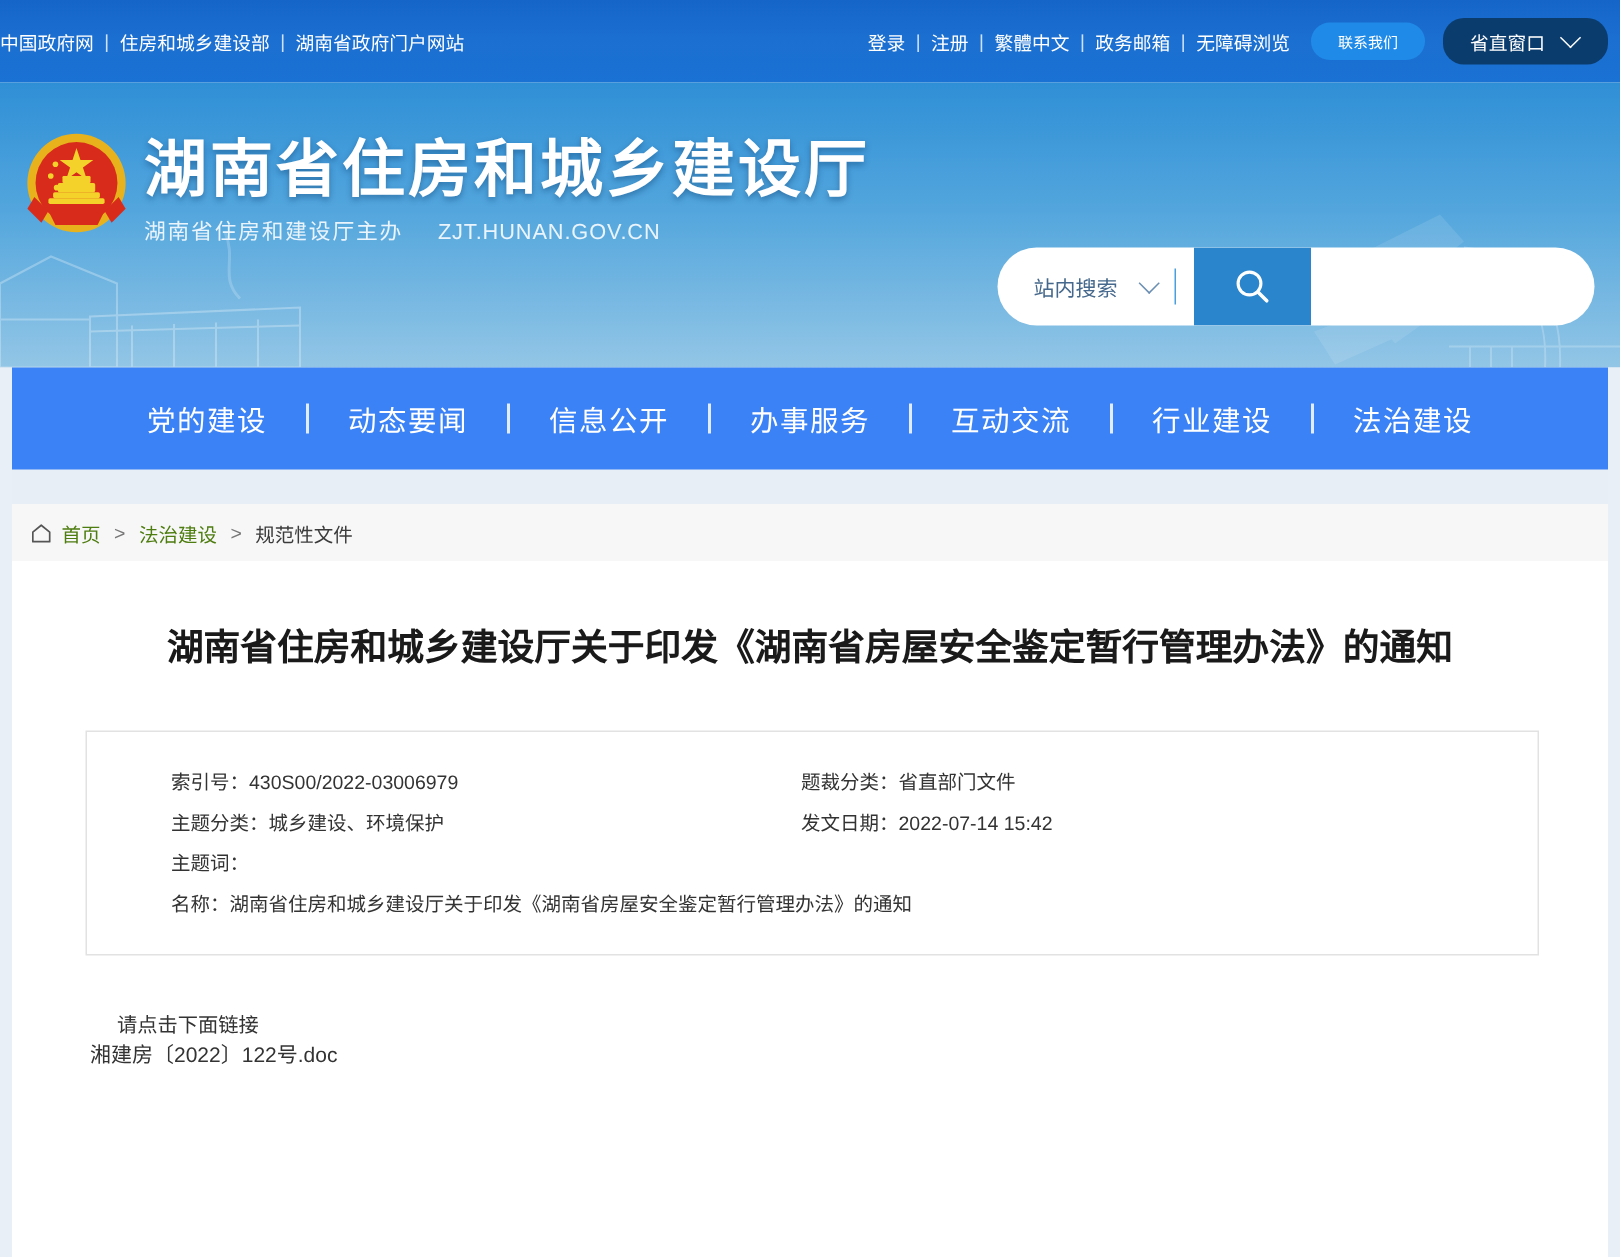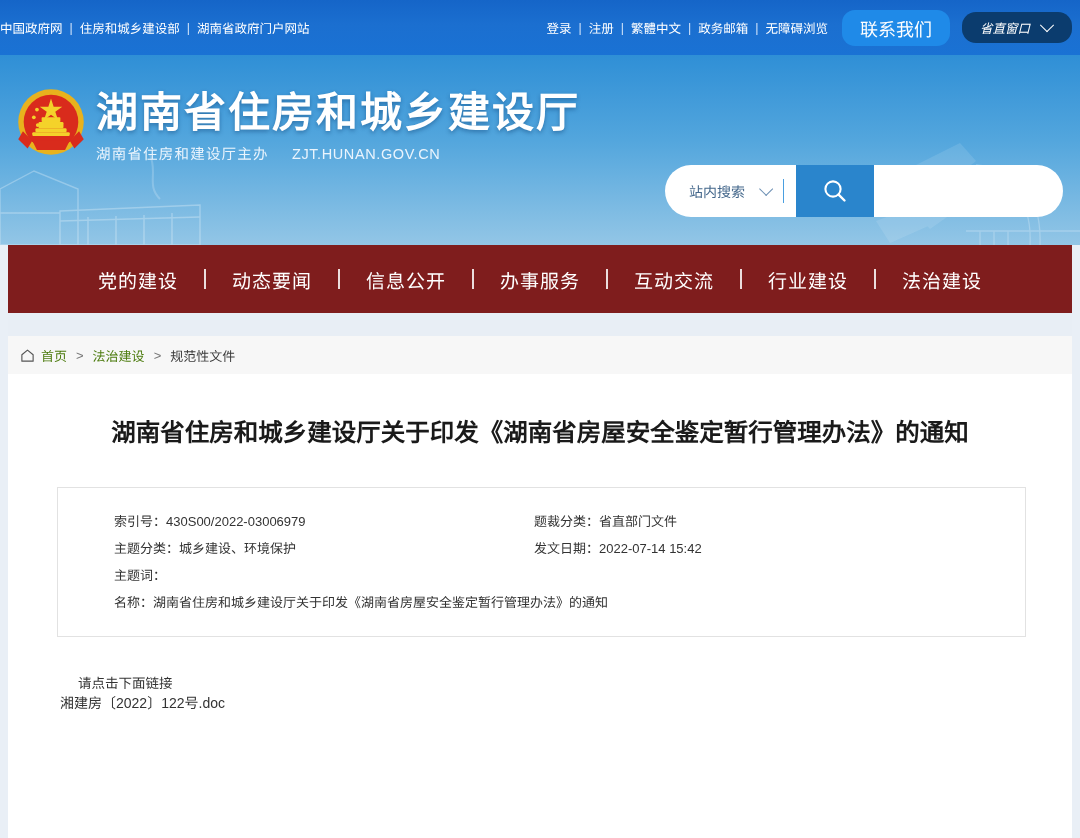--- a/index.html
+++ b/index.html
@@ -38,33 +38,32 @@
     display: flex; align-items: center;
     font-size: 12.5px; color: #fff; white-space: nowrap;
   }
   .topbar-right a { color: #fff; text-decoration: none; }
   .tr-sep { margin: 0 7px; color: #cfe2fa; }
   .contact-pill {
     background: #1f8ae8;
     border-radius: 13px;
     padding: 5px 18px;
     margin-left: 14px;
-    font-size: 18px;
+    font-size: 10px;
     color: #fff;
   }
   .window-pill {
     background: #0b3c6e;
     border-radius: 14px;
     padding: 6px 14px 6px 18px;
     margin-left: 12px;
     font-size: 12.5px;
     color: #fff;
     display: flex; align-items: center; gap: 12px;
     min-width: 78px;
-    font-style: italic;
   }
   .chev {
     width: 9px; height: 9px;
     border-right: 1.6px solid #fff; border-bottom: 1.6px solid #fff;
     transform: rotate(45deg) translate(-2px,-2px);
   }
 
   
   .banner {
     position: absolute; left: 0; top: 55px; width: 1080px; height: 190px;
@@ -126,21 +125,21 @@
   .search-btn {
     width: 78px; height: 52px;
     background: #2a85cc;
     display: flex; align-items: center; justify-content: center;
     cursor: pointer;
   }
 
   
   .nav {
     position: absolute; left: 8px; top: 245px; width: 1064px; height: 68px;
-    background: #7f1d1d;
+    background: #3b82f6;
     display: flex; align-items: center; justify-content: center;
   }
   .nav-item {
     font-size: 19px; color: #ffffff; padding: 0 26px;
     white-space: nowrap; letter-spacing: 1px;
   }
   .nav-sep { width: 2px; height: 20px; background: #ffffff; opacity: .85; }
 
   
   .crumb-wrap {

